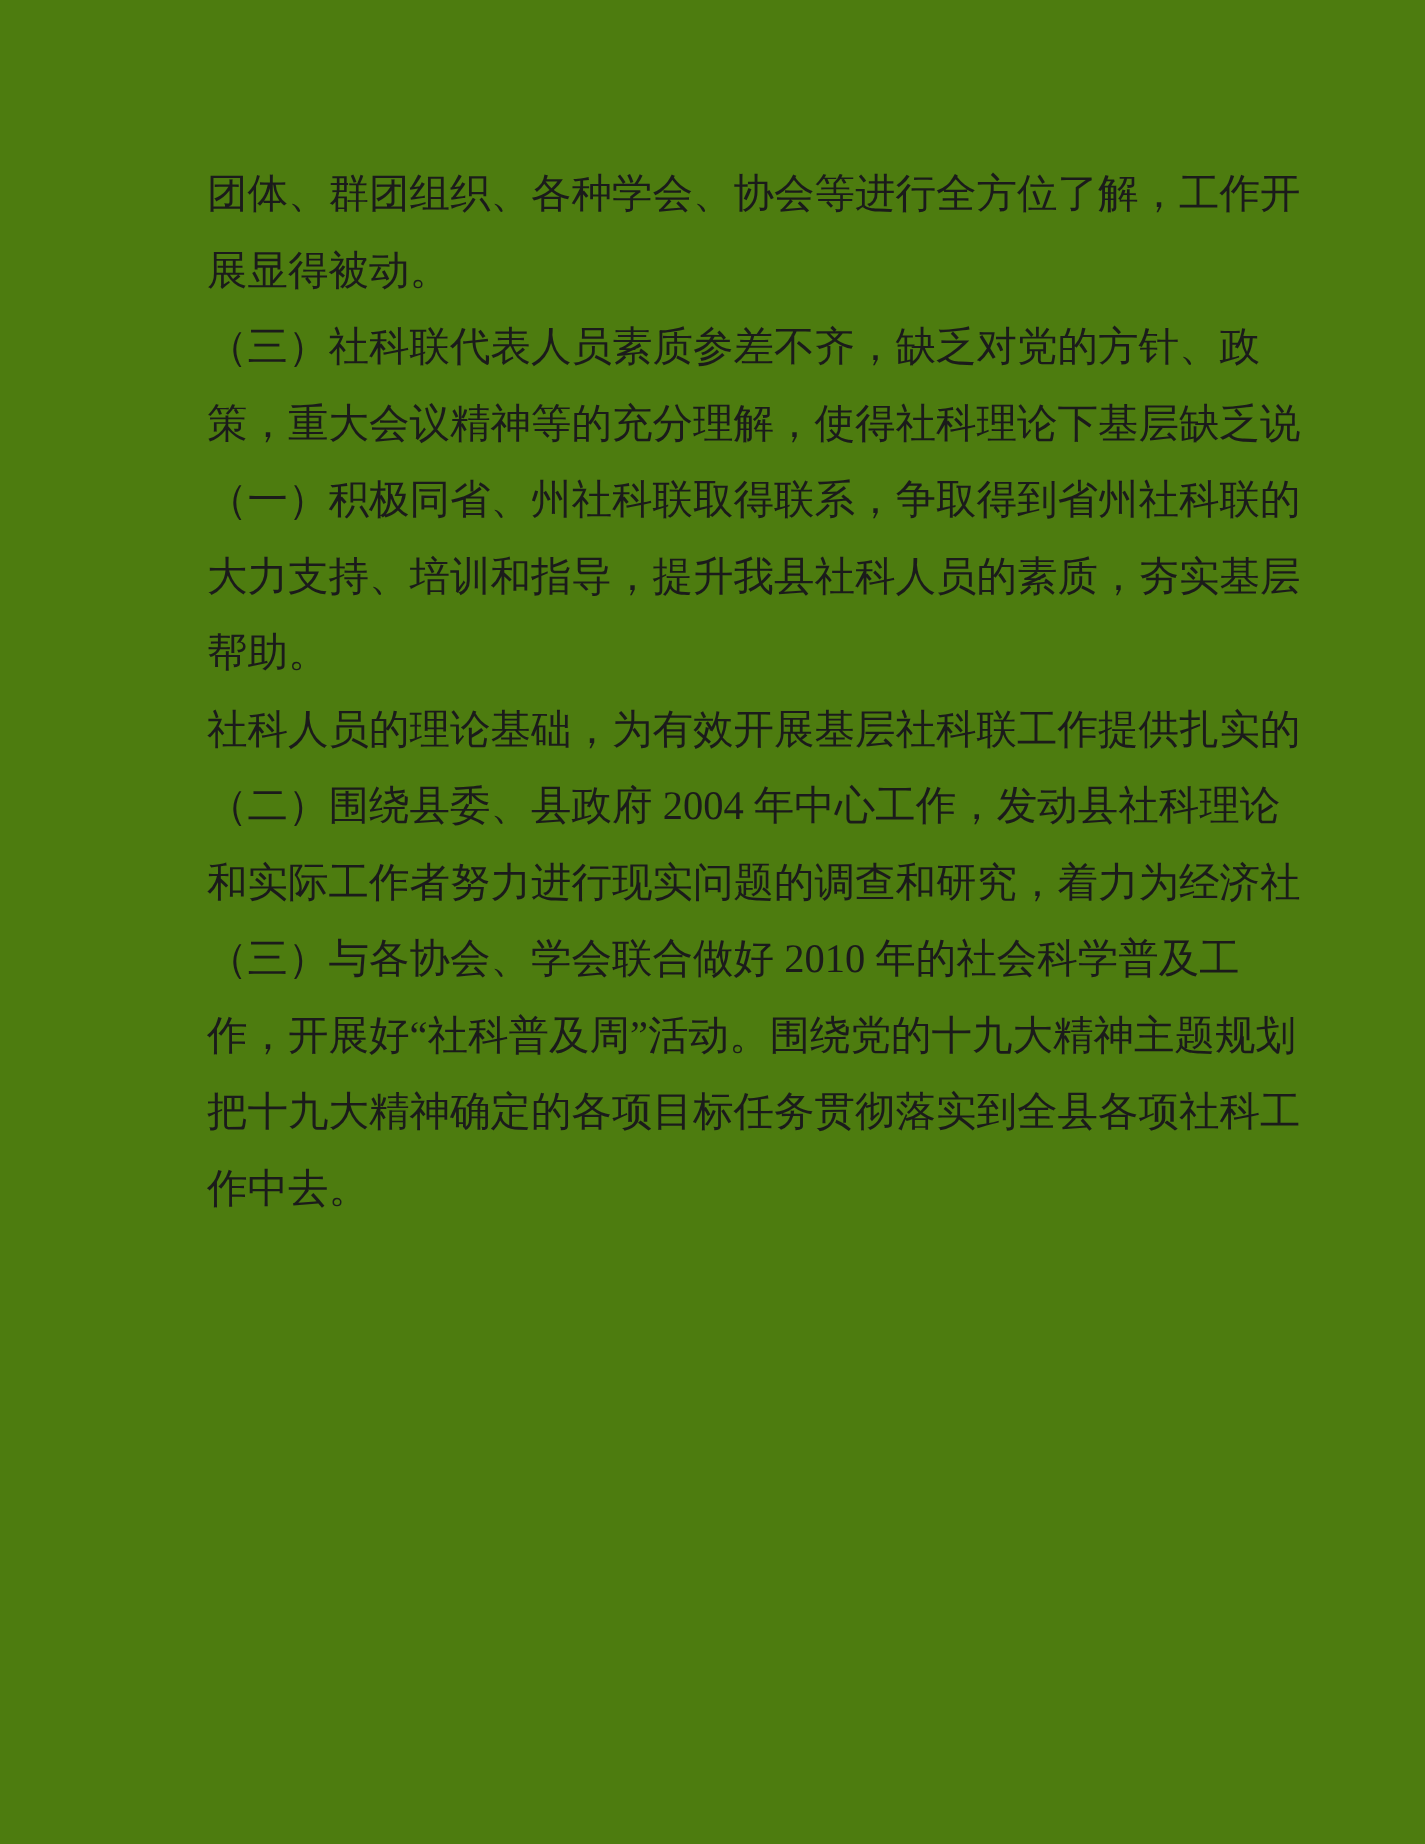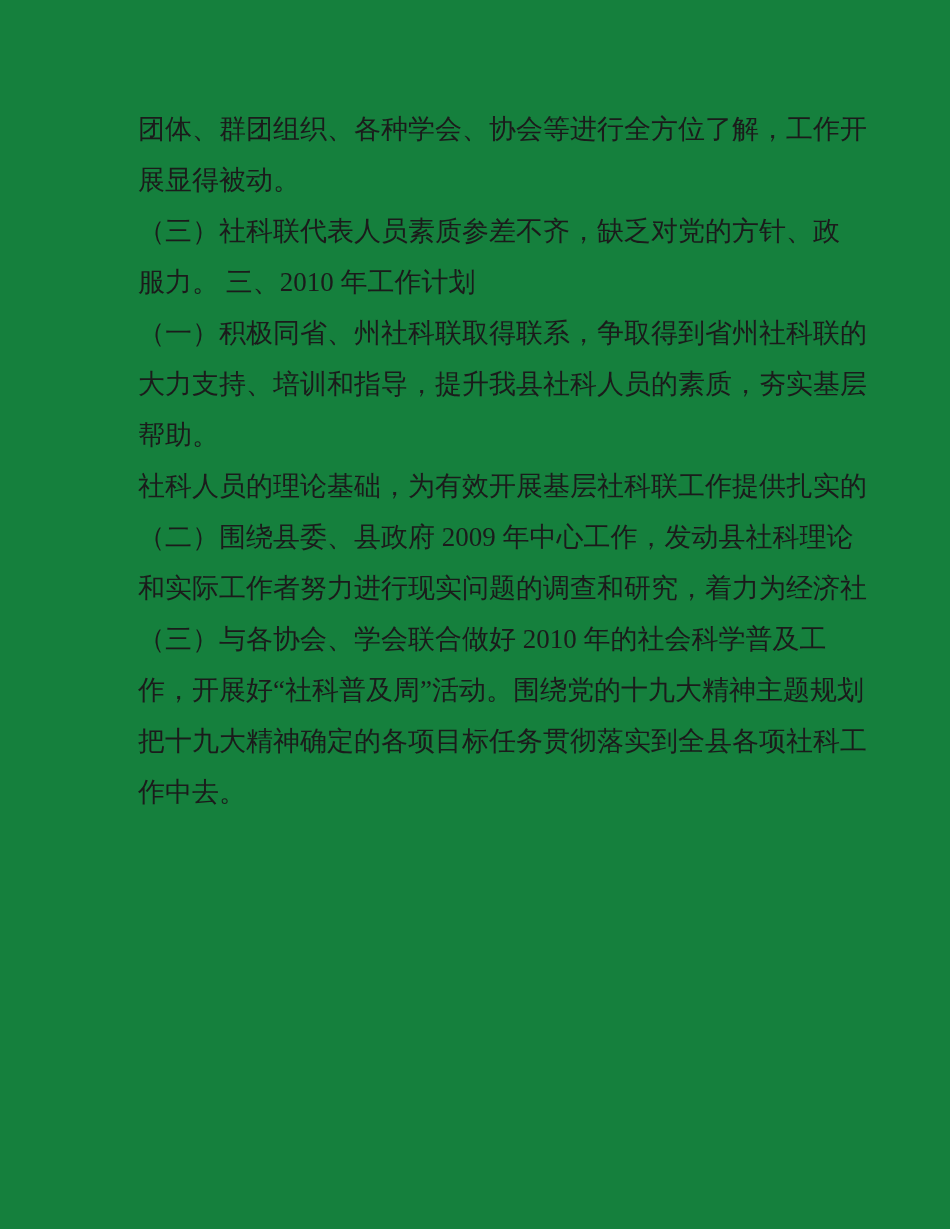--- a/index.html
+++ b/index.html
@@ -4,21 +4,21 @@
 <style>
   html, body {
     margin: 0;
     padding: 0;
     background: #ffffff;
   }
   .page {
     position: relative;
     width: 950px;
     height: 1229px;
-    background: #15803d;
+    background: #4d7c0f;
     overflow: hidden;
   }
   .doc-body {
     position: absolute;
     top: 104px;
     left: 138px;
     right: 60px;
   }
   .line {
     font-family: "Liberation Serif", "DejaVu Serif", serif;
@@ -31,25 +31,25 @@
   }
 </style>
 </head>
 <body>
 
 <div class="page">
   <div class="doc-body">
     <div class="line">团体、群团组织、各种学会、协会等进行全方位了解，工作开</div>
     <div class="line">展显得被动。</div>
     <div class="line">（三）社科联代表人员素质参差不齐，缺乏对党的方针、政</div>
-    <div class="line">服力。 三、2010 年工作计划</div>
+    <div class="line">策，重大会议精神等的充分理解，使得社科理论下基层缺乏说</div>
     <div class="line">（一）积极同省、州社科联取得联系，争取得到省州社科联的</div>
     <div class="line">大力支持、培训和指导，提升我县社科人员的素质，夯实基层</div>
     <div class="line">帮助。</div>
     <div class="line">社科人员的理论基础，为有效开展基层社科联工作提供扎实的</div>
-    <div class="line">（二）围绕县委、县政府 2009 年中心工作，发动县社科理论</div>
+    <div class="line">（二）围绕县委、县政府 2004 年中心工作，发动县社科理论</div>
     <div class="line">和实际工作者努力进行现实问题的调查和研究，着力为经济社</div>
     <div class="line">（三）与各协会、学会联合做好 2010 年的社会科学普及工</div>
     <div class="line">作，开展好“社科普及周”活动。围绕党的十九大精神主题规划</div>
     <div class="line">把十九大精神确定的各项目标任务贯彻落实到全县各项社科工</div>
     <div class="line">作中去。</div>
   </div>
 </div>
 
 </body></html>

